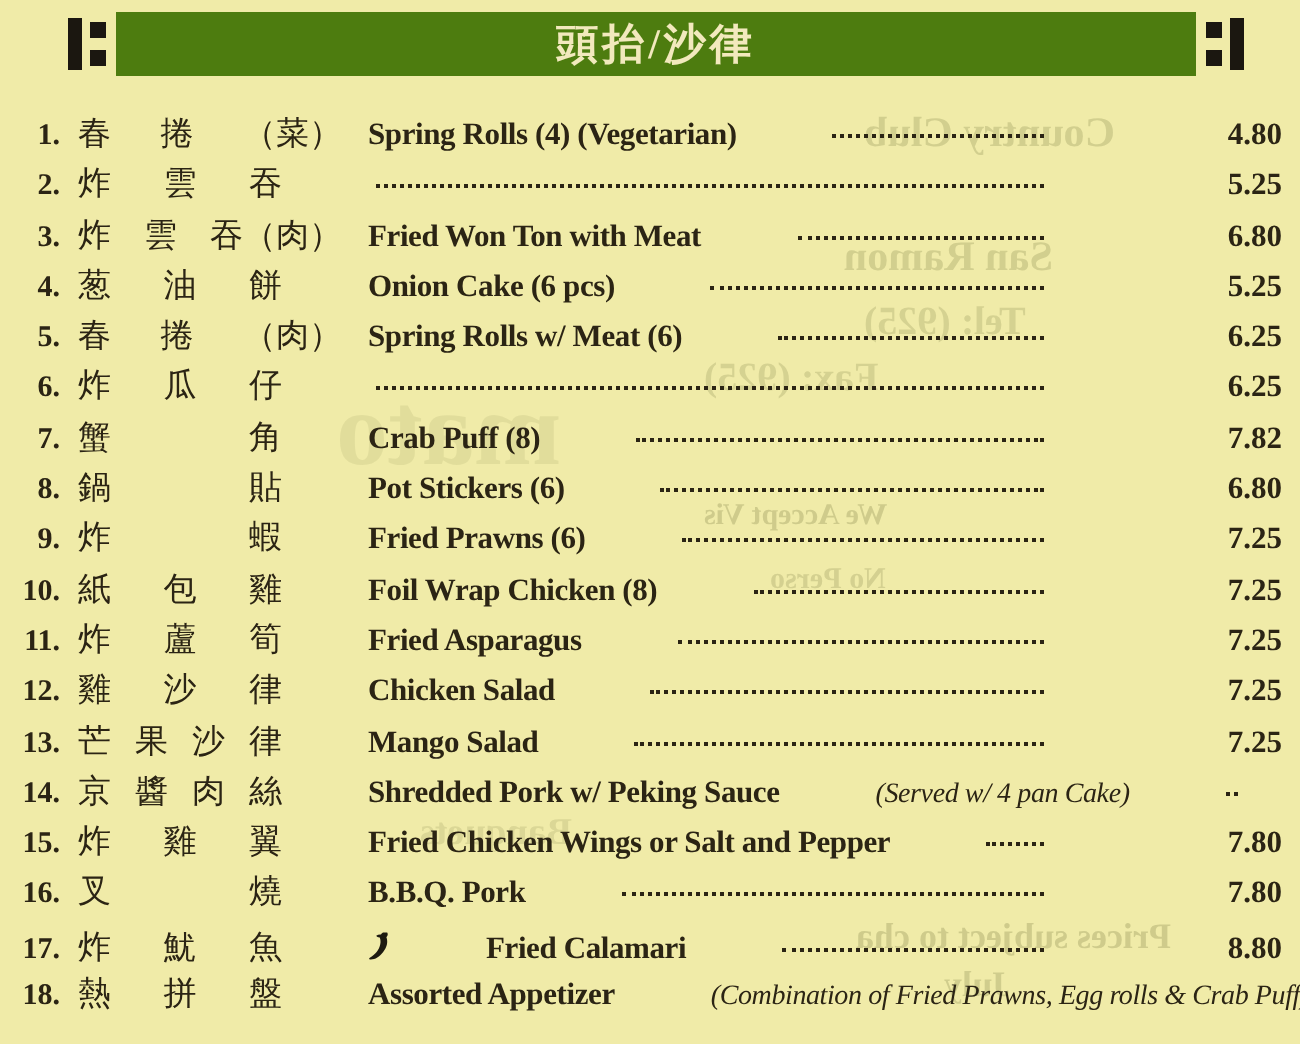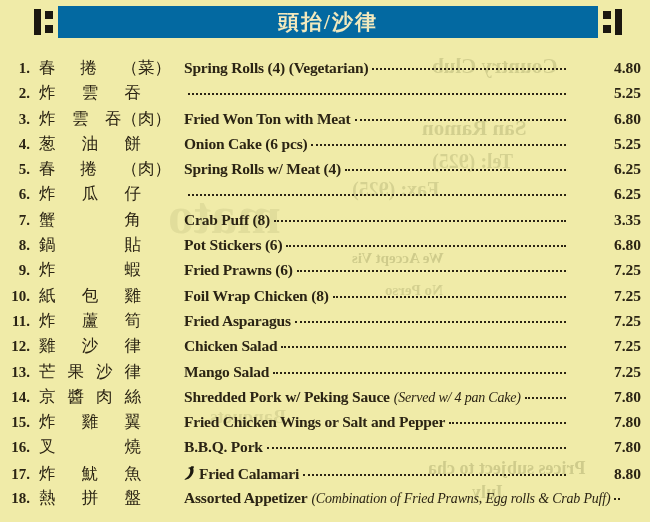--- a/index.html
+++ b/index.html
@@ -19,37 +19,37 @@
   
   .header-wrap{
     position:absolute;top:5px;left:34px;right:28px;
     display:flex;align-items:center;height:34px;
   }
   .cap{display:flex;align-items:center;gap:4px;}
   .cap-bar{width:7px;height:26px;background:#1b1710;}
   .cap-dots{display:flex;flex-direction:column;gap:6px;}
   .cap-dots span{width:8px;height:8px;background:#1b1710;display:block;}
   .header-bar{
-    flex:1;height:32px;background:#0369a1;margin:0 5px;
+    flex:1;height:32px;background:#4d7c0f;margin:0 5px;
     display:flex;align-items:center;justify-content:center;gap:12px;
     color:#f2e9bd;
   }
   .header-zh{font-size:21px;font-weight:bold;letter-spacing:2px;}
   .header-en{font-size:21px;font-weight:bold;letter-spacing:1px;}
   
   .menu{position:absolute;top:59px;left:6px;right:9px;}
   .row{display:flex;align-items:baseline;height:25.3px;}
   .num{width:24px;text-align:right;font-weight:bold;font-size:15px;flex:none;}
   .zh{
     width:132px;margin-left:9px;flex:none;
     display:flex;justify-content:space-between;
     font-size:16.5px;line-height:1;
   }
   .zh.narrow{padding-right:30px;box-sizing:border-box;}
-  .en-wrap{flex:1;display:flex;align-items:baseline;margin-left:13px;min-width:0;}
+  .en-wrap{flex:1;display:flex;align-items:baseline;margin-left:13px;min-width:0;gap:44px;}
   .spicy{flex:none;margin-right:4px;transform:translateY(2px);}
   .en{font-weight:bold;font-size:15.5px;white-space:nowrap;letter-spacing:-0.2px;}
   .note{font-style:italic;font-size:14px;white-space:nowrap;margin-left:4px;letter-spacing:-0.2px;}
   .leader{
     flex:1;min-width:6px;margin:0 3px 0 4px;
     border-bottom:2.5px dotted #2b2414;
     transform:translateY(-3px);
   }
   .price{font-weight:bold;font-size:15.5px;flex:none;min-width:32px;text-align:right;margin-left:40px;}
 </style>
@@ -142,21 +142,21 @@
       </span>
     </div>
     <div class="row">
       <span class="num">5.</span>
       <span class="zh">
         <span>春</span>
         <span>捲</span>
         <span>（肉）</span>
       </span>
       <span class="en-wrap">
-        <span class="en">Spring Rolls w/ Meat (4)</span>
+        <span class="en">Spring Rolls w/ Meat (6)</span>
         <span class="leader"></span>
         <span class="price">6.25</span>
       </span>
     </div>
     <div class="row">
       <span class="num">6.</span>
       <span class="zh narrow">
         <span>炸</span>
         <span>瓜</span>
         <span>仔</span>
@@ -168,21 +168,21 @@
     </div>
     <div class="row">
       <span class="num">7.</span>
       <span class="zh narrow">
         <span>蟹</span>
         <span>角</span>
       </span>
       <span class="en-wrap">
         <span class="en">Crab Puff (8)</span>
         <span class="leader"></span>
-        <span class="price">3.35</span>
+        <span class="price">7.82</span>
       </span>
     </div>
     <div class="row">
       <span class="num">8.</span>
       <span class="zh narrow">
         <span>鍋</span>
         <span>貼</span>
       </span>
       <span class="en-wrap">
         <span class="en">Pot Stickers (6)</span>

